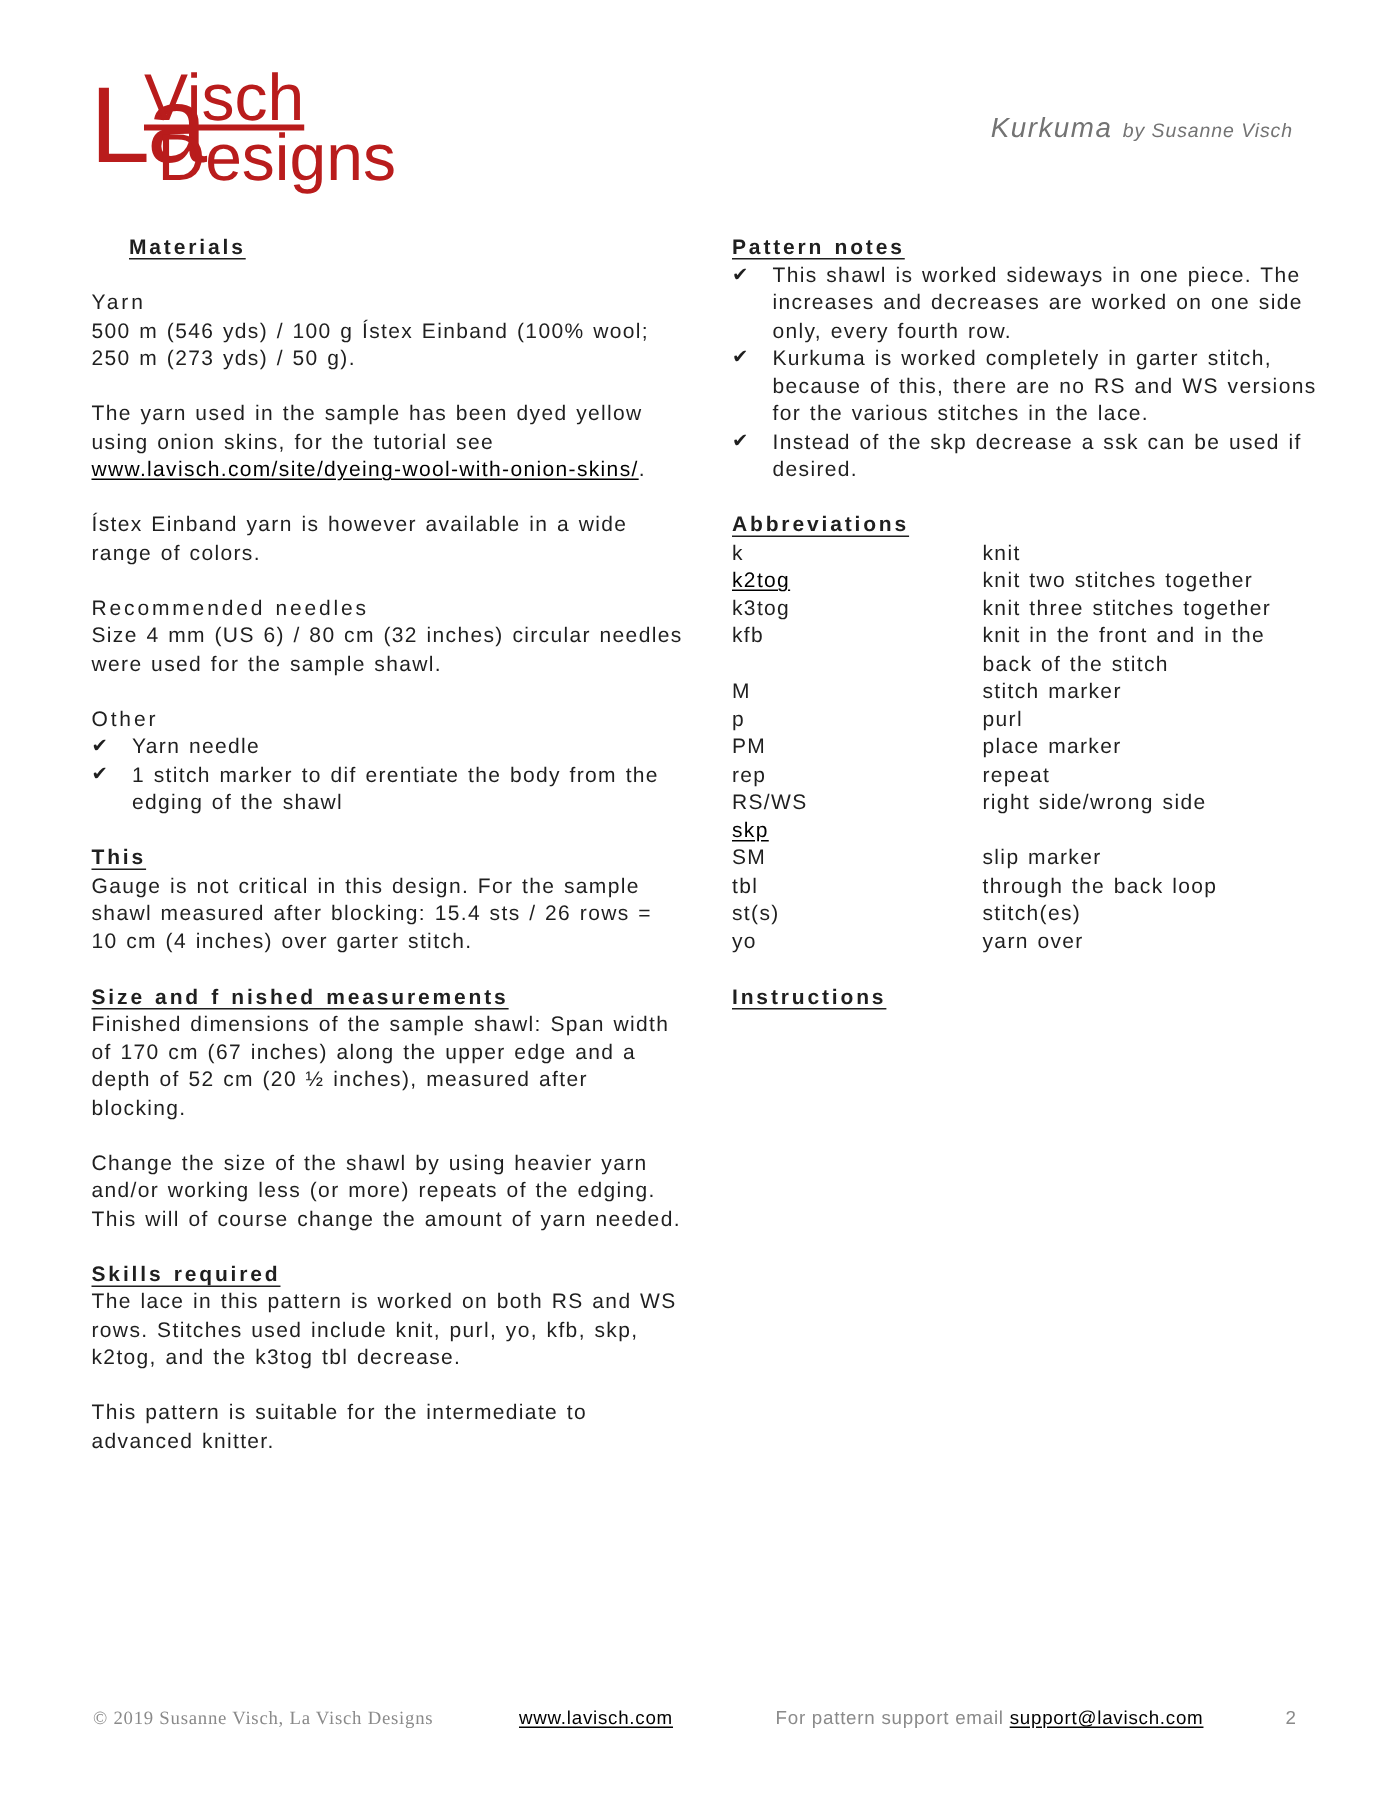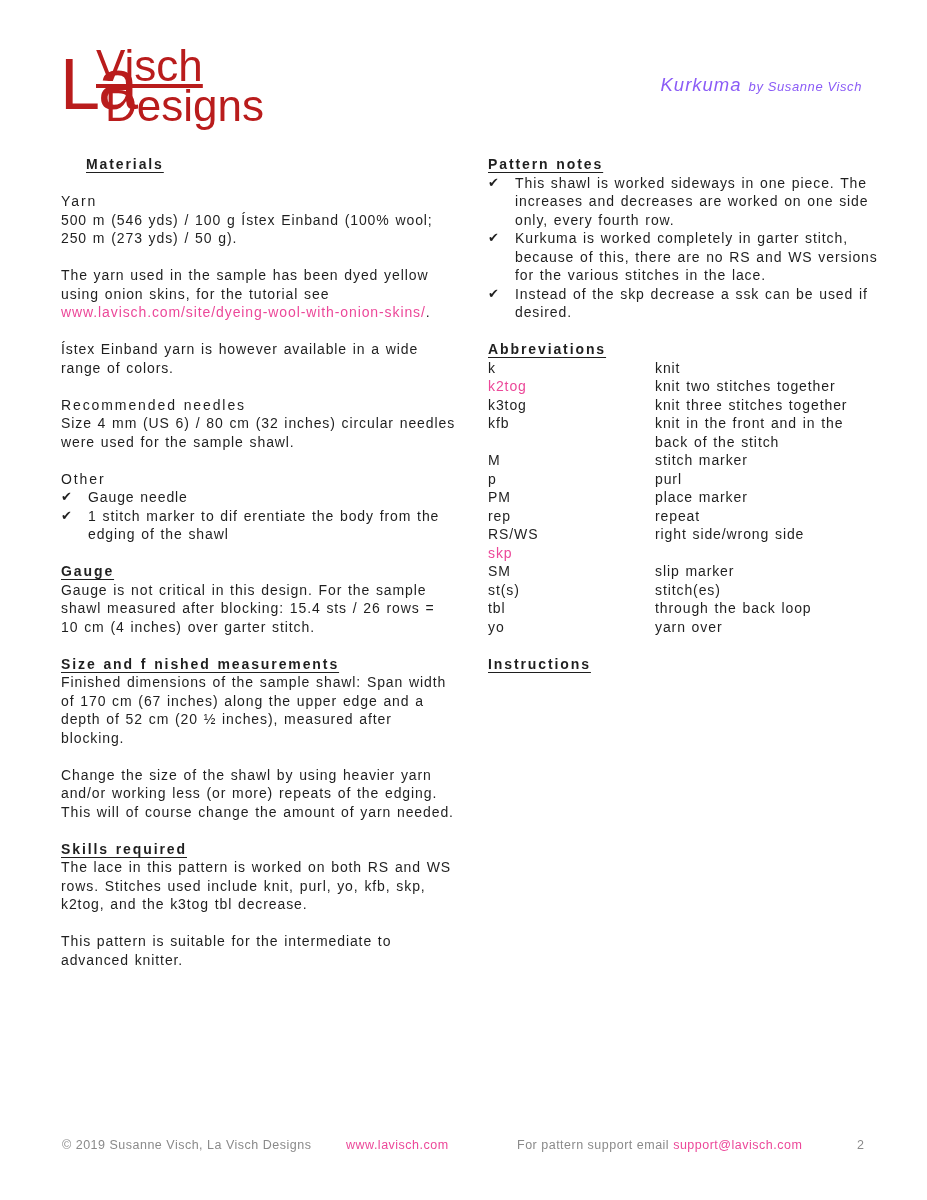--- a/index.html
+++ b/index.html
@@ -8,56 +8,56 @@
 
   
   .logo{position:absolute;left:60px;top:48px;width:300px;height:110px;color:#b91c1c;}
   .logo span{position:absolute;line-height:1;font-weight:400;white-space:nowrap;}
   .logo-la{left:0;top:0;font-size:72px;letter-spacing:-2px;}
   .logo-visch{left:36px;top:-4px;font-size:44px;letter-spacing:0;text-decoration:underline;}
   .logo-designs{left:45px;top:36px;font-size:44px;letter-spacing:0;}
 
   
   .byline{position:absolute;top:74px;right:65px;display:flex;align-items:baseline;gap:7px;
-          color:#8b5cf6;font-style:italic;white-space:nowrap;}
+          color:#737373;font-style:italic;white-space:nowrap;}
   .byline .title{font-size:18.5px;letter-spacing:1px;}
   .byline .by{font-size:13px;letter-spacing:0.6px;}
 
   
   .col{position:absolute;top:155px;font-size:14px;line-height:18.5px;
        letter-spacing:0.9px;word-spacing:1px;}
   .col-left{left:61px;width:395px;}
   .col-right{left:488px;width:397px;}
 
   .heading{font-size:14px;letter-spacing:1.9px;text-decoration:underline;
            text-underline-offset:2.5px;text-decoration-thickness:1px;margin:0;}
   .heading.gap-after{margin-bottom:18.5px;margin-left:25px;}
   .subhead{letter-spacing:1.9px;margin:0;}
   p.para{margin:0 0 18.5px 0;}
   p.para.last{margin-bottom:16px;}
 
-  a.link{color:#ec4899;text-underline-offset:2px;cursor:pointer;}
+  a.link{color:#000000;text-decoration:underline;text-underline-offset:2px;cursor:pointer;}
 
   
   .checklist{margin:0 0 18.5px 0;}
   .check-item{display:flex;}
   .check-glyph{flex:none;width:27px;font-size:13px;}
   .check-text{flex:1;}
 
   
   .abbr-table{margin:0 0 18.5px 0;}
   .abbr-row{display:flex;}
   .abbr-term{flex:none;width:167px;}
   .abbr-def{width:222px;}
 
   
   .footer{position:absolute;left:0;top:1138px;width:927px;height:20px;
           font-size:12.5px;letter-spacing:0.5px;color:#8a8a8a;}
   .footer>*{position:absolute;white-space:nowrap;}
-  .f-copy{left:62px;}
+  .f-copy{left:62px;font-family:Liberation Serif, serif;}
   .f-site{left:346px;}
   .f-support{left:517px;}
   .f-page{left:857px;}
 </style>
 </head>
 <body>
 
 <div class="logo">
   <span class="logo-la">La</span>
   <span class="logo-visch">Visch</span>
@@ -81,29 +81,29 @@
 
   <p class="para">Ístex Einband yarn is however available in a wide range of colors.</p>
 
   <div class="subhead">Recommended needles</div>
   <p class="para">Size 4 mm (US 6) / 80 cm (32 inches) circular needles were used for the sample shawl.</p>
 
   <div class="subhead">Other</div>
   <div class="checklist">
     <div class="check-item">
       <span class="check-glyph">✔</span>
-      <span class="check-text">Gauge needle</span>
+      <span class="check-text">Yarn needle</span>
     </div>
     <div class="check-item">
       <span class="check-glyph">✔</span>
       <span class="check-text">1 stitch marker to dif erentiate the body from the edging of the shawl</span>
     </div>
   </div>
 
-  <h3 class="heading">Gauge</h3>
+  <h3 class="heading">This</h3>
   <p class="para">Gauge is not critical in this design. For the sample shawl measured after blocking: 15.4 sts / 26 rows = 10 cm (4 inches) over garter stitch.</p>
 
   <h3 class="heading">Size and f nished measurements</h3>
   <p class="para">Finished dimensions of the sample shawl: Span width of 170 cm (67 inches) along the upper edge and a depth of 52 cm (20 ½ inches), measured after blocking.</p>
   <p class="para">Change the size of the shawl by using heavier yarn and/or working less (or more) repeats of the edging. This will of course change the amount of yarn needed.</p>
 
   <h3 class="heading">Skills required</h3>
   <p class="para">The lace in this pattern is worked on both RS and WS rows. Stitches used include knit, purl, yo, kfb, skp, k2tog, and the k3tog tbl decrease.</p>
   <p class="para last">This pattern is suitable for the intermediate to advanced knitter.</p>
 
@@ -166,26 +166,26 @@
       <span class="abbr-def">right side/wrong side</span>
     </div>
     <div class="abbr-row">
       <span class="abbr-term"><a class="link">skp</a></span>
     </div>
     <div class="abbr-row">
       <span class="abbr-term">SM</span>
       <span class="abbr-def">slip marker</span>
     </div>
     <div class="abbr-row">
+      <span class="abbr-term">tbl</span>
+      <span class="abbr-def">through the back loop</span>
+    </div>
+    <div class="abbr-row">
       <span class="abbr-term">st(s)</span>
       <span class="abbr-def">stitch(es)</span>
-    </div>
-    <div class="abbr-row">
-      <span class="abbr-term">tbl</span>
-      <span class="abbr-def">through the back loop</span>
     </div>
     <div class="abbr-row">
       <span class="abbr-term">yo</span>
       <span class="abbr-def">yarn over</span>
     </div>
   </div>
 
   <h3 class="heading">Instructions</h3>
 
 </div>

